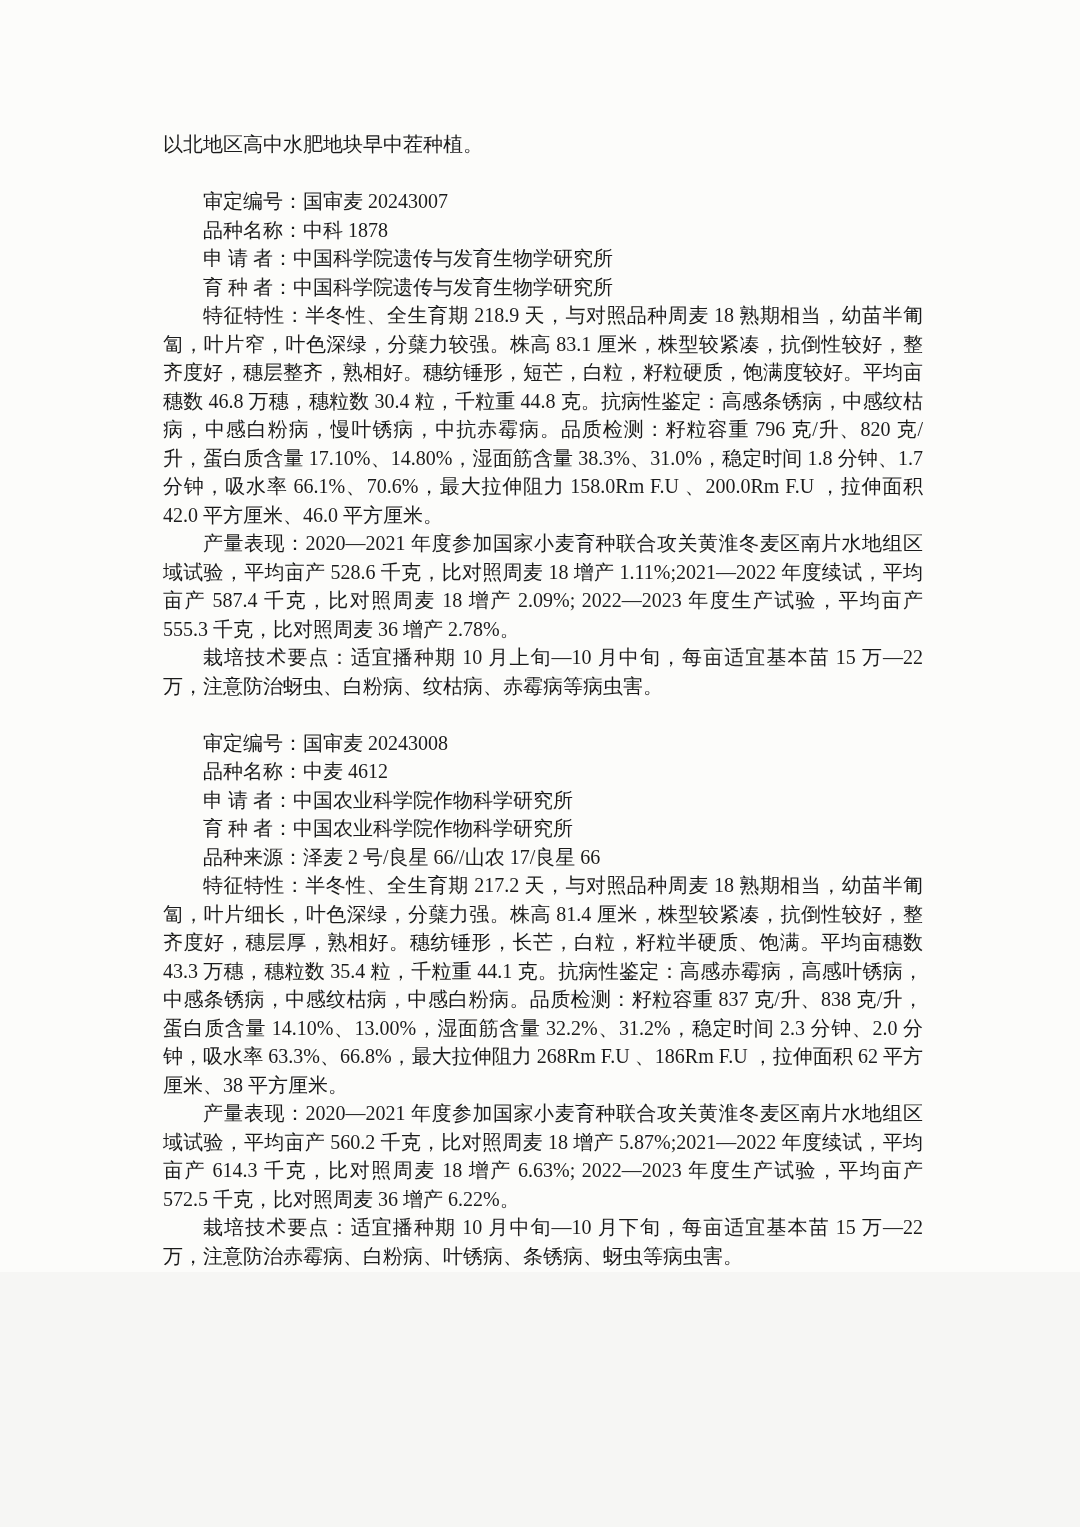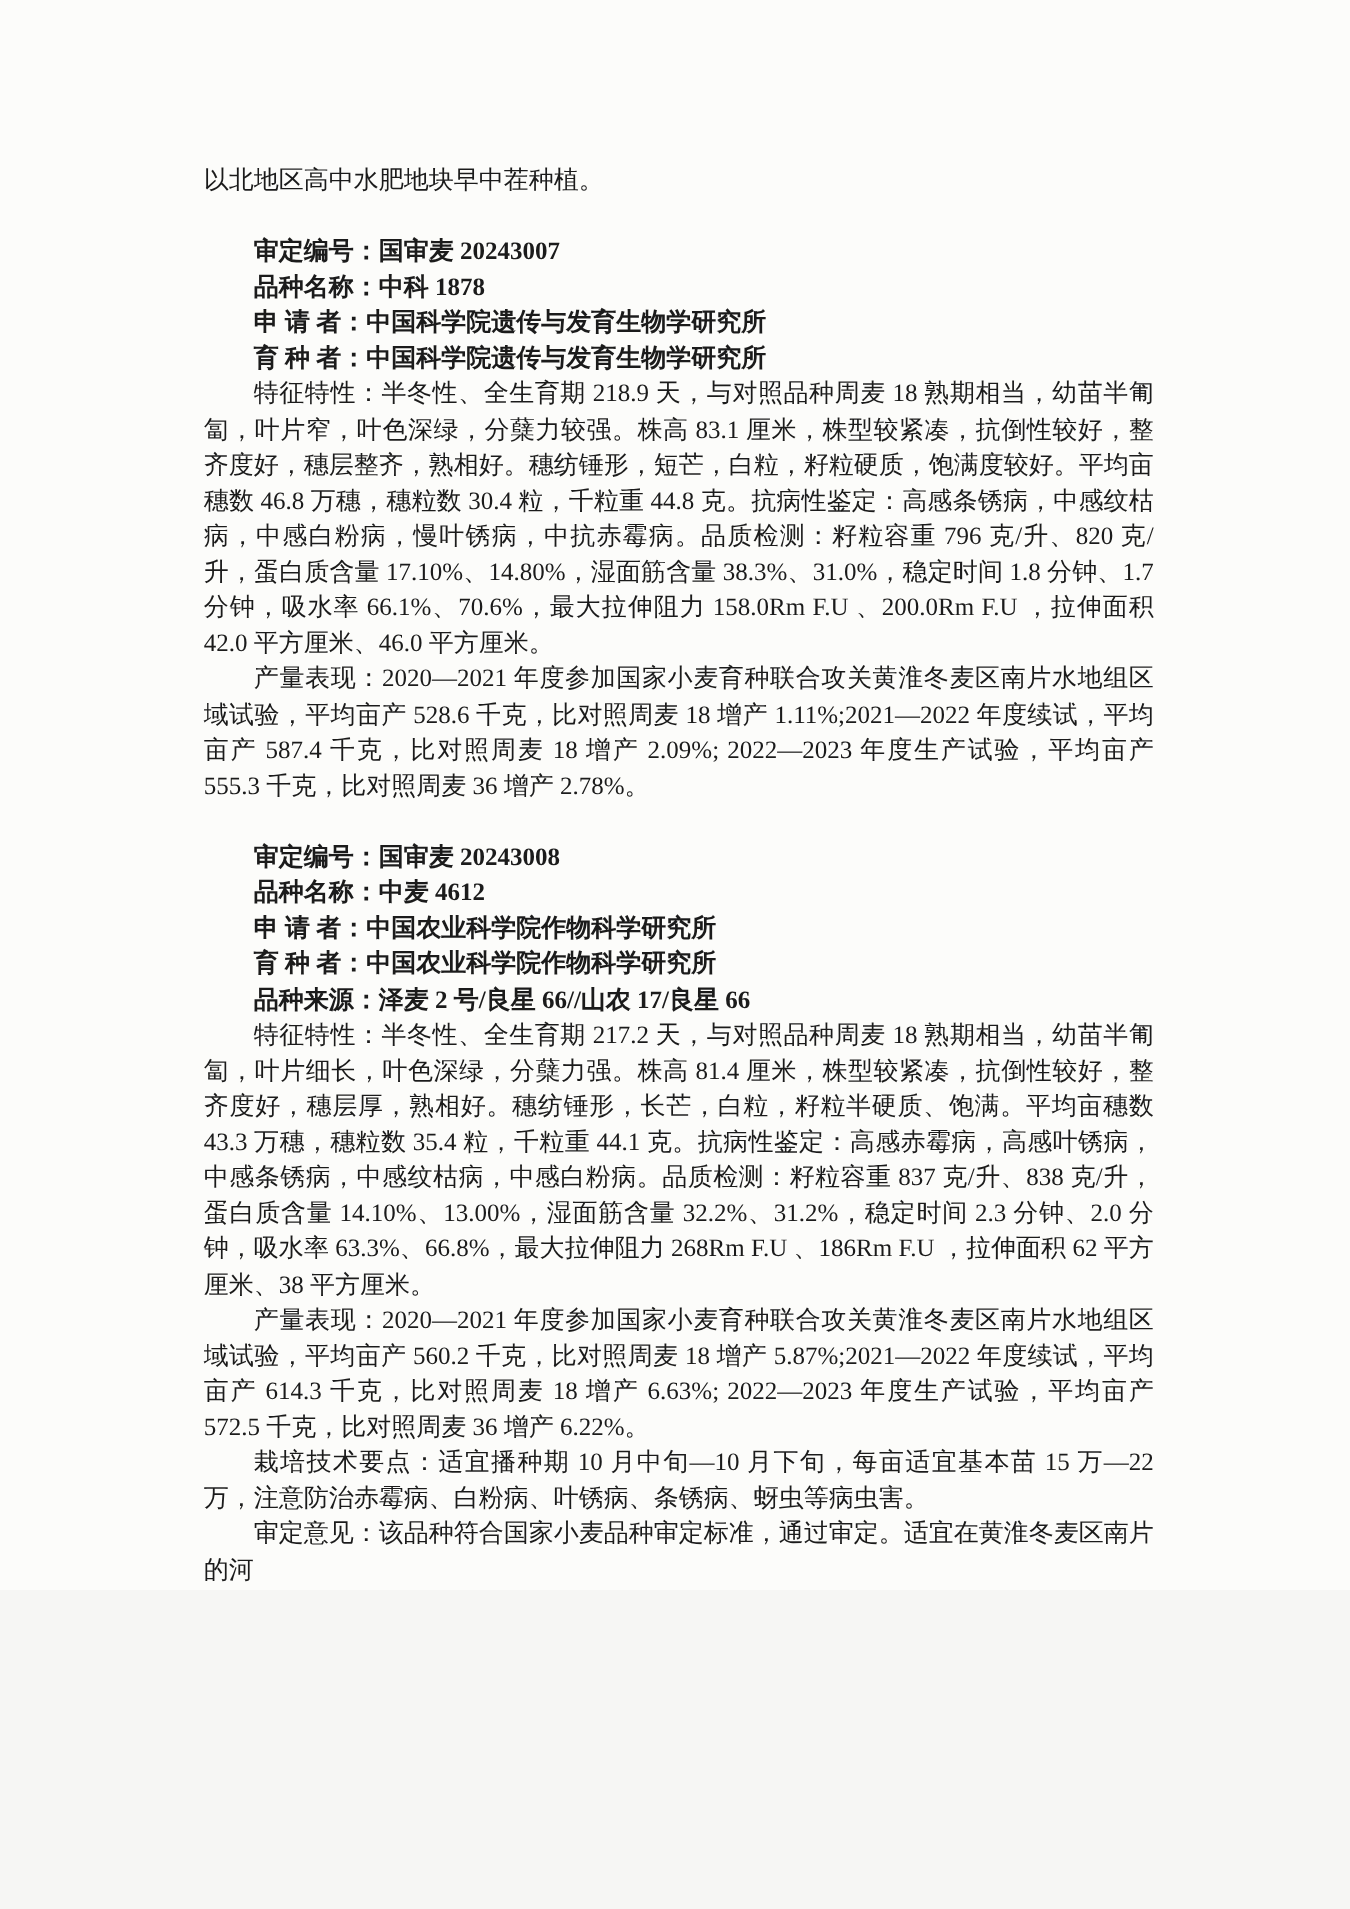--- a/index.html
+++ b/index.html
@@ -23,21 +23,21 @@
     left: 163px;
     top: 130px;
     width: 760px;
     font-size: 20px;
     line-height: 28.5px;
     text-align: justify;
     text-justify: inter-ideograph;
   }
   .content p { margin: 0; padding: 0; }
   p.cont { text-indent: 0; }
-  p.field { text-indent: 2em; font-weight: bold; }
+  p.field { text-indent: 2em; }
   p.para { text-indent: 2em; }
   .gap { height: 28.5px; }
   .footer {
     position: absolute;
     left: 150px;
     top: 1394px;
     font-size: 22px;
     color: #0f172a;
     letter-spacing: 1px;
   }
@@ -54,20 +54,21 @@
     <div class="gap"></div>
 
     <section>
       <p class="field"><span>审定编号：</span><span>国审麦 20243007</span></p>
       <p class="field"><span>品种名称：</span><span>中科 1878</span></p>
       <p class="field"><span>申  请  者：</span><span>中国科学院遗传与发育生物学研究所</span></p>
       <p class="field"><span>育  种  者：</span><span>中国科学院遗传与发育生物学研究所</span></p>
 
       <p class="para">特征特性：半冬性、全生育期 218.9 天，与对照品种周麦 18 熟期相当，幼苗半匍匐，叶片窄，叶色深绿，分蘖力较强。株高 83.1 厘米，株型较紧凑，抗倒性较好，整齐度好，穗层整齐，熟相好。穗纺锤形，短芒，白粒，籽粒硬质，饱满度较好。平均亩穗数 46.8 万穗，穗粒数 30.4 粒，千粒重 44.8 克。抗病性鉴定：高感条锈病，中感纹枯病，中感白粉病，慢叶锈病，中抗赤霉病。品质检测：籽粒容重 796 克/升、820 克/升，蛋白质含量 17.10%、14.80%，湿面筋含量 38.3%、31.0%，稳定时间 1.8 分钟、1.7 分钟，吸水率 66.1%、70.6%，最大拉伸阻力 158.0Rm F.U 、200.0Rm F.U ，拉伸面积 42.0 平方厘米、46.0 平方厘米。</p>
       <p class="para">产量表现：2020—2021 年度参加国家小麦育种联合攻关黄淮冬麦区南片水地组区域试验，平均亩产 528.6 千克，比对照周麦 18 增产 1.11%;2021—2022 年度续试，平均亩产 587.4 千克，比对照周麦 18 增产 2.09%; 2022—2023 年度生产试验，平均亩产 555.3 千克，比对照周麦 36 增产 2.78%。</p>
+      <p class="para">栽培技术要点：适宜播种期 10 月上旬—10 月中旬，每亩适宜基本苗 15 万—22 万，注意防治蚜虫、白粉病、纹枯病、赤霉病等病虫害。</p>
     </section>
 
     <div class="gap"></div>
 
     <section>
       <p class="field"><span>审定编号：</span><span>国审麦 20243008</span></p>
       <p class="field"><span>品种名称：</span><span>中麦 4612</span></p>
       <p class="field"><span>申  请  者：</span><span>中国农业科学院作物科学研究所</span></p>
       <p class="field"><span>育  种  者：</span><span>中国农业科学院作物科学研究所</span></p>
       <p class="field"><span>品种来源：</span><span>泽麦 2 号/良星 66//山农 17/良星 66</span></p>

